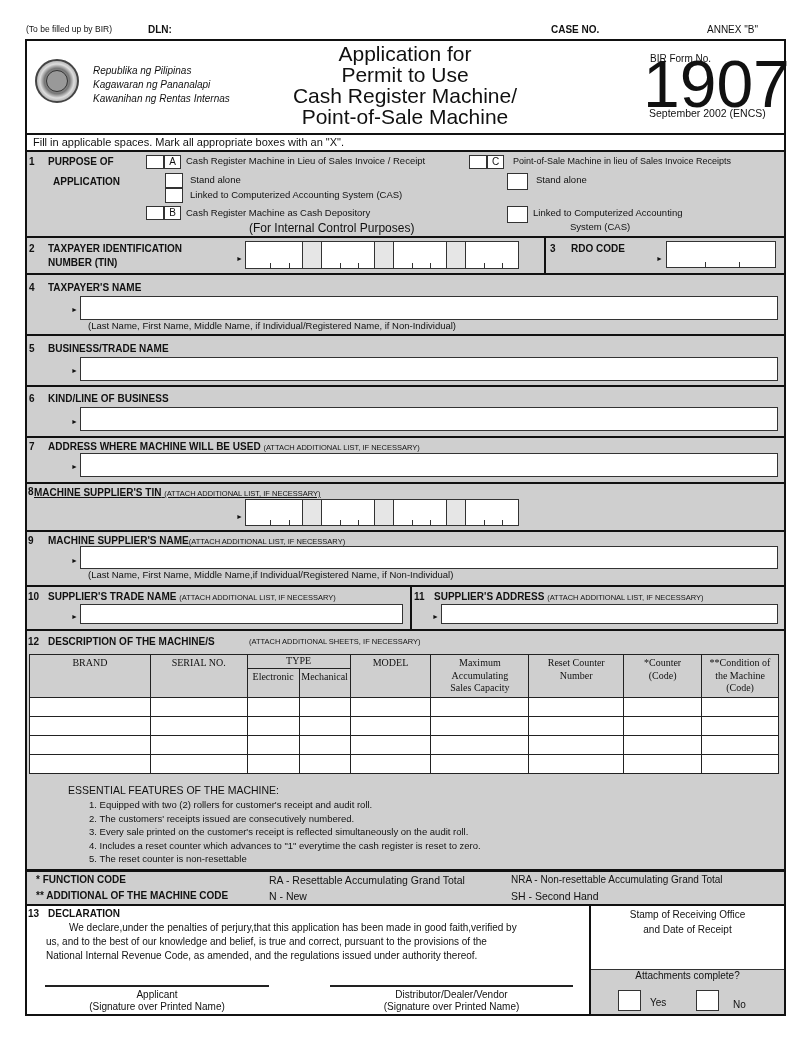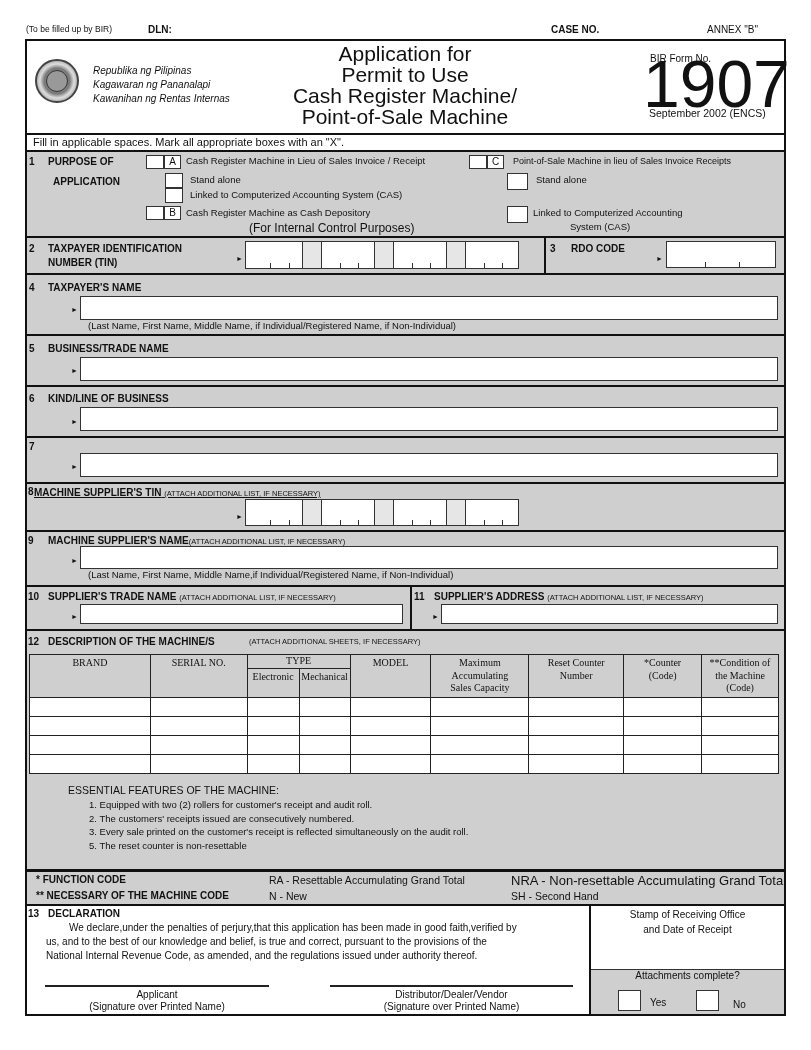--- a/index.html
+++ b/index.html
@@ -148,20 +148,21 @@
 <div class="abs gray" style="left:27px;top:387px;width:757px;height:49px;">
   <div class="abs txt b" style="left:2px;top:6px;">6</div>
   <div class="abs txt b" style="left:21px;top:6px;">KIND/LINE OF BUSINESS</div>
   <div class="abs arrow" style="left:44px;top:31px;">►</div>
   <div class="box abs txt" style="left:53px;top:20px;width:698px;height:24px;padding:5px;"></div>
 </div>
 <div class="abs hline" style="left:27px;top:436px;width:757px;"></div>
 
 <div class="abs gray" style="left:27px;top:438px;width:757px;height:44px;">
   <div class="abs txt b" style="left:2px;top:3px;">7</div>
+  <div class="abs txt b" style="left:21px;top:3px;"><span>ADDRESS WHERE MACHINE WILL BE USED</span> <span class="small">(ATTACH  ADDITIONAL LIST, IF NECESSARY)</span></div>
   <div class="abs arrow" style="left:44px;top:25px;">►</div>
   <div class="box abs txt" style="left:53px;top:15px;width:698px;height:24px;padding:5px;"></div>
 </div>
 <div class="abs hline" style="left:27px;top:482px;width:757px;"></div>
 
 <div class="abs gray" style="left:27px;top:484px;width:757px;height:46px;">
   <div class="abs txt b" style="left:1px;top:2px;">8</div>
   <div class="abs txt b" style="left:7px;top:3px;text-decoration:underline;"><span>MACHINE SUPPLIER'S TIN</span> <span class="small">(ATTACH  ADDITIONAL LIST, IF NECESSARY)</span></div>
   <div class="abs arrow" style="left:209px;top:29px;">►</div>
   <div class="abs" style="left:218px;top:15px;width:275px;height:27px;">
@@ -304,30 +305,31 @@
           <td></td>
       </tr>
     </tbody>
   </table>
 
   <div class="abs txt" style="left:41px;top:153px;font-size:10.5px;">ESSENTIAL FEATURES OF THE MACHINE:</div>
   <div class="abs txt" style="left:62px;top:167px;font-size:9.5px;line-height:13.6px;">
     <div>1. Equipped with two (2) rollers for customer's receipt and audit roll.</div>
     <div>2. The customers' receipts issued are consecutively numbered.</div>
     <div>3. Every sale printed on the customer's receipt is reflected simultaneously on the audit roll.</div>
+    <div>4. Includes a reset counter which advances to "1" everytime the cash register is reset to zero.</div>
     <div>5. The reset counter is non-resettable</div>
   </div>
 </div>
 <div class="abs" style="left:27px;top:869px;width:757px;height:3px;background:#111;"></div>
 
 <div class="abs gray" style="left:27px;top:872px;width:757px;height:32px;">
   <div class="abs txt b" style="left:9px;top:2px;">*  FUNCTION CODE</div>
   <div class="abs txt" style="left:242px;top:2px;font-size:10.5px;">RA - Resettable Accumulating Grand Total</div>
-  <div class="abs txt" style="left:484px;top:2px;font-size:13px;">NRA - Non-resettable Accumulating Grand Total</div>
-  <div class="abs txt b" style="left:9px;top:18px;">** NECESSARY OF THE MACHINE CODE</div>
+  <div class="abs txt" style="left:484px;top:2px;font-size:10px;">NRA - Non-resettable Accumulating Grand Total</div>
+  <div class="abs txt b" style="left:9px;top:18px;">** ADDITIONAL OF THE MACHINE CODE</div>
   <div class="abs txt" style="left:242px;top:18px;font-size:10.5px;">N - New</div>
   <div class="abs txt" style="left:484px;top:18px;font-size:10.5px;">SH - Second Hand</div>
 </div>
 <div class="abs hline" style="left:27px;top:904px;width:757px;"></div>
 
 <div class="abs white" style="left:27px;top:906px;width:562px;height:108px;">
   <div class="abs txt b" style="left:1px;top:2px;">13</div>
   <div class="abs txt b" style="left:21px;top:2px;">DECLARATION</div>
   <div class="abs txt" style="left:42px;top:16px;font-size:10px;">We declare,under the penalties of perjury,that this application has been made in good faith,verified by</div>
   <div class="abs txt" style="left:19px;top:44px;font-size:10px;">National Internal Revenue Code, as amended, and the regulations issued under authority thereof.</div>

